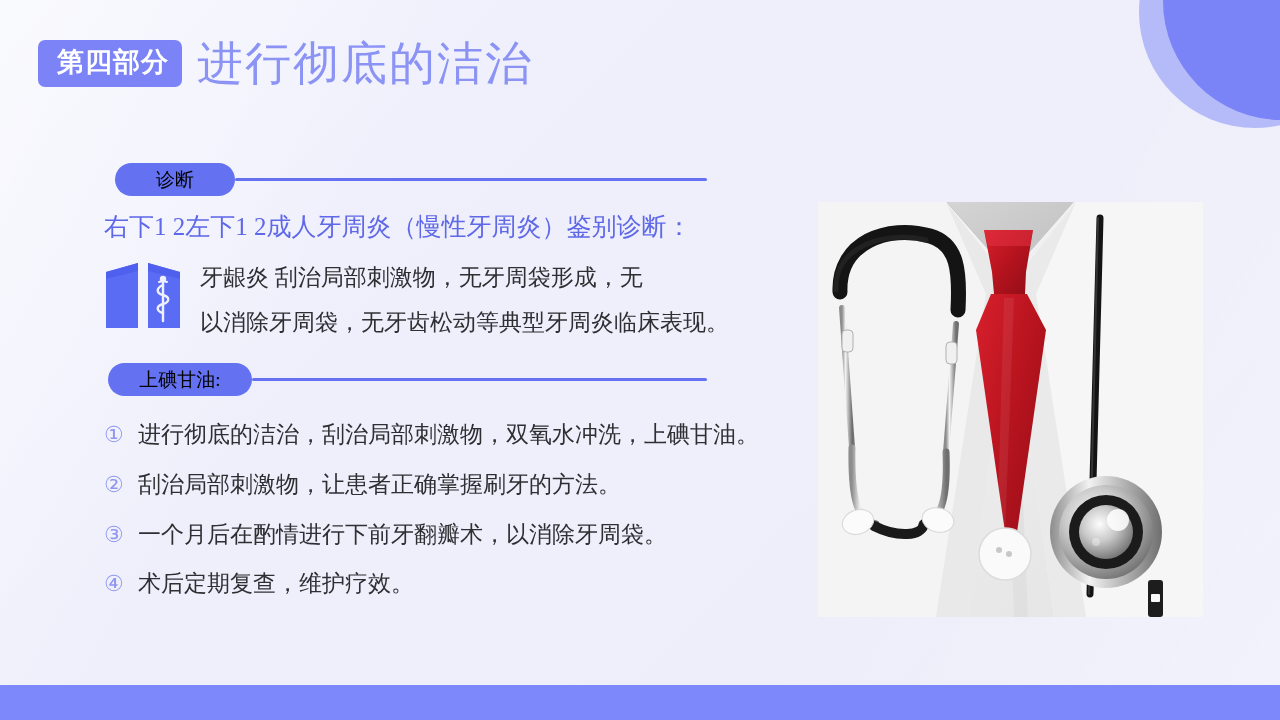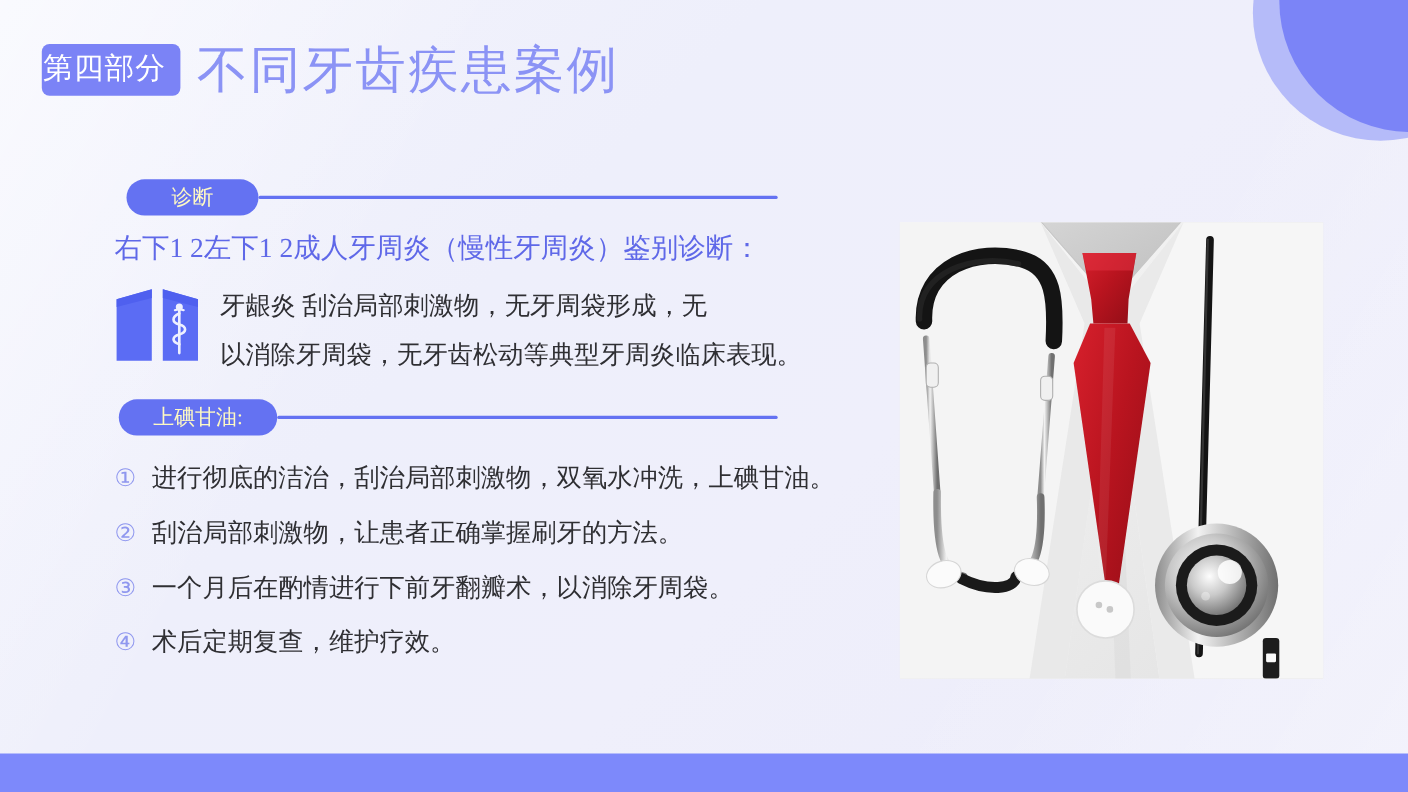--- a/index.html
+++ b/index.html
@@ -70,43 +70,44 @@
     left: 38px;
     top: 40px;
     display: flex;
     align-items: center;
   }
   .title-badge {
     background: #7b83f6;
     color: #ffffff;
     font-size: 27px;
     line-height: 1;
-    padding: 9px 13px 11px 1px;
+    padding: 9px 13px 11px 19px;
     border-radius: 7px;
     letter-spacing: 1px;
     white-space: nowrap;
+    font-weight: bold;
   }
   .title-main {
     margin-left: 15px;
     font-size: 46px;
     line-height: 1;
     color: #8b93f5;
     letter-spacing: 2px;
     white-space: nowrap;
   }
 
   
   .section-head {
     position: absolute;
     display: flex;
     align-items: center;
   }
   .pill {
     background: #6472f2;
-    color: #fef9c3;
+    color: #000000;
     font-size: 19px;
     line-height: 1;
     border-radius: 18px;
     white-space: nowrap;
     text-align: center;
     display: flex;
     align-items: center;
     justify-content: center;
     height: 33px;
   }
@@ -196,21 +197,21 @@
 
 <div id="slide">
 
   <div class="sheen"></div>
 
   <div class="corner-circle-back"></div>
   <div class="corner-circle-front"></div>
 
   <div class="title-row">
     <span class="title-badge">第四部分</span>
-    <span class="title-main">不同牙齿疾患案例</span>
+    <span class="title-main">进行彻底的洁治</span>
   </div>
 
   <div class="section-head" id="head-diagnosis">
     <span class="pill pill-diagnosis">诊断</span>
     <span class="rule"></span>
   </div>
 
   <div class="diag-line">右下1  2左下1 2成人牙周炎（慢性牙周炎）鉴别诊断：</div>
 
   <div class="book-icon">

